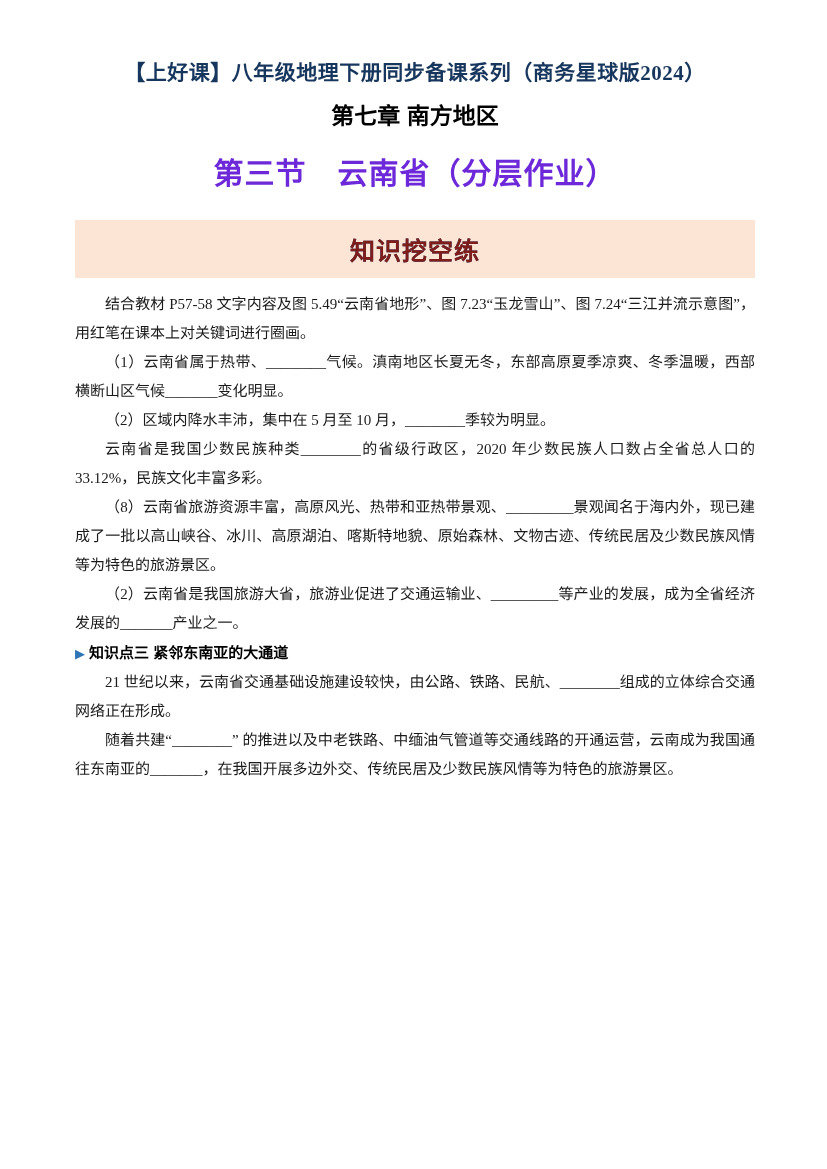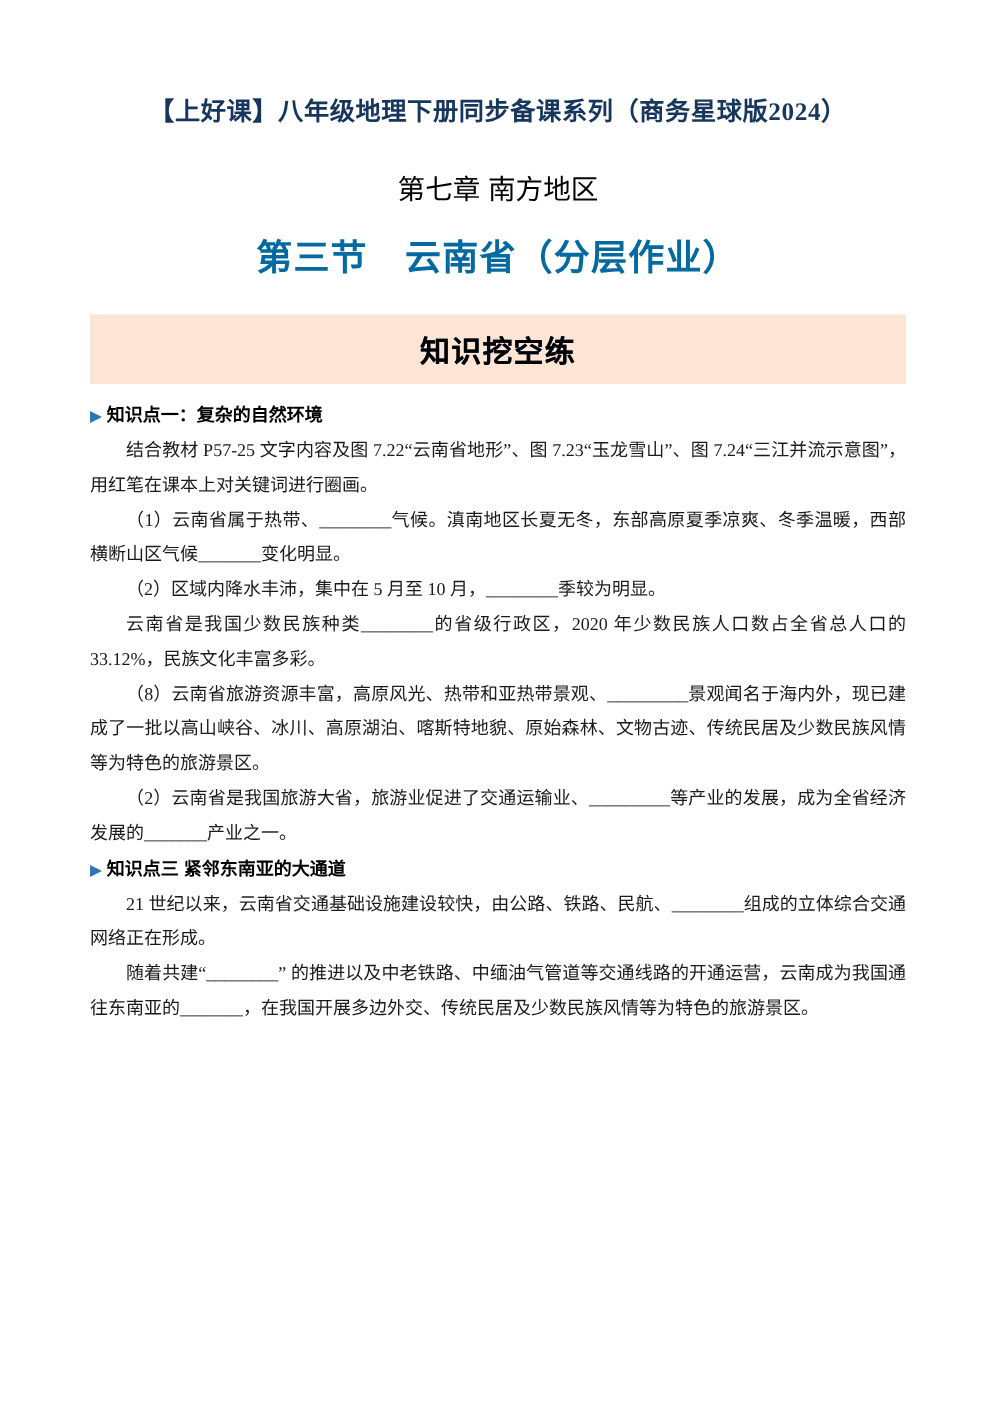--- a/index.html
+++ b/index.html
@@ -7,63 +7,63 @@
     padding: 0;
     background: #ffffff;
   }
   .page {
     position: relative;
     width: 827px;
     height: 1169px;
     margin: 0 auto;
     background: #ffffff;
     box-sizing: border-box;
-    padding: 80px 72px 0 75px;
+    padding: 60px 72px 0 75px;
     font-family: "Liberation Serif", "DejaVu Serif", serif;
     color: #1a1a1a;
     overflow: hidden;
   }
   .series-title {
     text-align: center;
     font-size: 21px;
     font-weight: bold;
     color: #17365d;
     letter-spacing: 0.5px;
     line-height: 26px;
   }
   .chapter-title {
     text-align: center;
     font-size: 23px;
-    font-weight: normal;
+    font-weight: bold;
     color: #000000;
     font-family: "Liberation Sans", "DejaVu Sans", sans-serif;
-    margin-top: 38px;
+    margin-top: 16px;
     line-height: 28px;
   }
   .section-title {
     text-align: center;
     font-size: 30px;
     font-weight: bold;
-    color: #0369a1;
+    color: #6d28d9;
     margin-top: 26px;
     line-height: 36px;
     letter-spacing: 1px;
   }
   .banner {
     margin-top: 28px;
     background: #fce5d5;
     height: 58px;
     display: flex;
     align-items: center;
     justify-content: center;
   }
   .banner-text {
     font-size: 25px;
     font-weight: bold;
-    color: #000000;
+    color: #7f1d1d;
     letter-spacing: 1px;
     text-shadow: 0 0 0.5px #17365d;
   }
   .content {
     margin-top: 12px;
     font-size: 15px;
     line-height: 29px;
     text-align: justify;
   }
   .kp-heading {
@@ -94,24 +94,21 @@
   <div class="chapter-title">第七章 南方地区</div>
 
   <div class="section-title">第三节　云南省（分层作业）</div>
 
   <div class="banner">
     <span class="banner-text">知识挖空练</span>
   </div>
 
   <div class="content">
 
-    <div class="kp-heading">
-      <span class="kp-marker">▶</span><span>知识点一：复杂的自然环境</span>
-    </div>
-    <p class="para">结合教材 P57-25 文字内容及图 7.22“云南省地形”、图 7.23“玉龙雪山”、图 7.24“三江并流示意图”，用红笔在课本上对关键词进行圈画。</p>
+    <p class="para">结合教材 P57-58 文字内容及图 5.49“云南省地形”、图 7.23“玉龙雪山”、图 7.24“三江并流示意图”，用红笔在课本上对关键词进行圈画。</p>
     <p class="para">（1）云南省属于热带、________气候。滇南地区长夏无冬，东部高原夏季凉爽、冬季温暖，西部横断山区气候_______变化明显。</p>
     <p class="para">（2）区域内降水丰沛，集中在 5 月至 10 月，________季较为明显。</p>
 
     <p class="para">云南省是我国少数民族种类________的省级行政区，2020 年少数民族人口数占全省总人口的 33.12%，民族文化丰富多彩。</p>
     <p class="para">（8）云南省旅游资源丰富，高原风光、热带和亚热带景观、_________景观闻名于海内外，现已建成了一批以高山峡谷、冰川、高原湖泊、喀斯特地貌、原始森林、文物古迹、传统民居及少数民族风情等为特色的旅游景区。</p>
     <p class="para">（2）云南省是我国旅游大省，旅游业促进了交通运输业、_________等产业的发展，成为全省经济发展的_______产业之一。</p>
 
     <div class="kp-heading">
       <span class="kp-marker">▶</span><span>知识点三 紧邻东南亚的大通道</span>
     </div>

